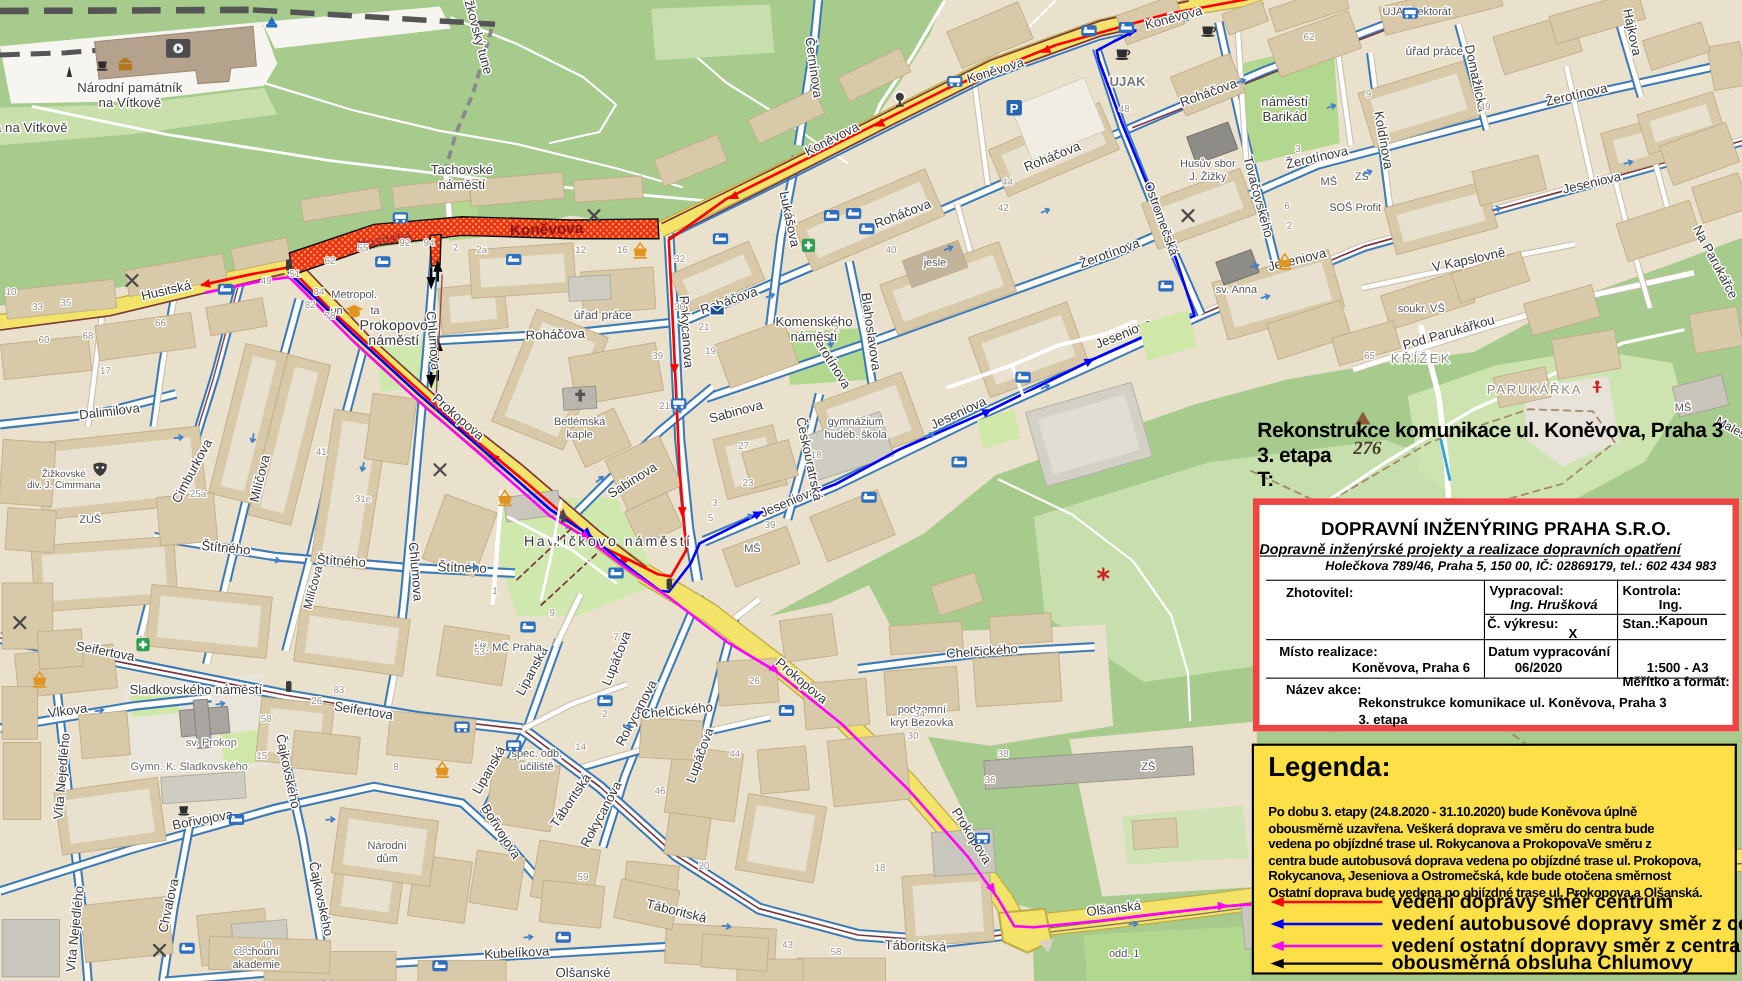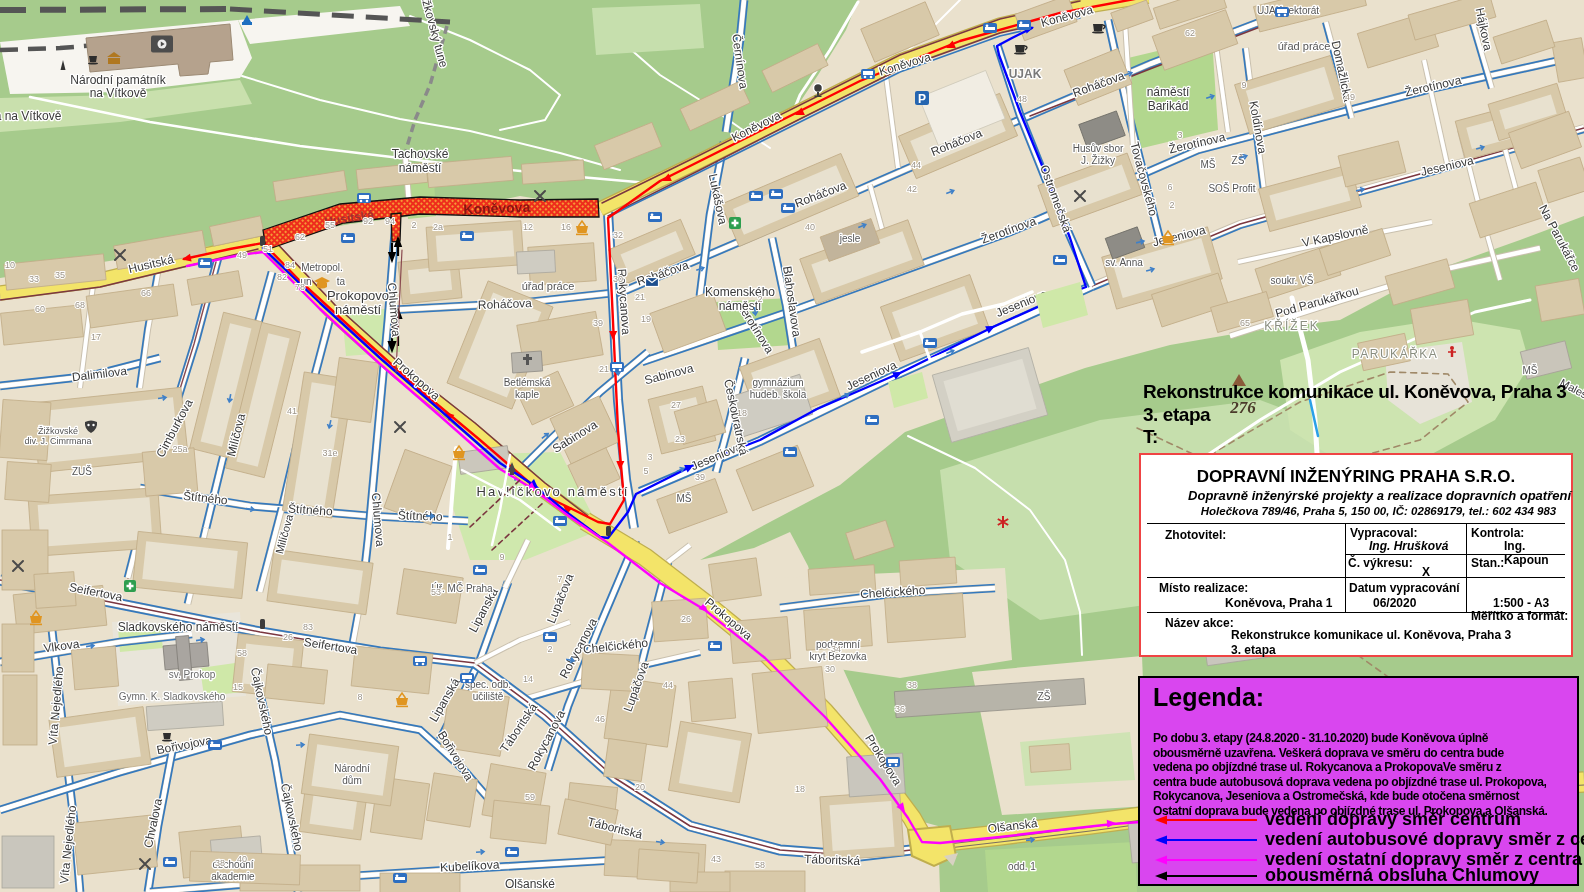--- a/index.html
+++ b/index.html
@@ -1,21 +1,21 @@
 <!DOCTYPE html>
 <html><head><meta charset="utf-8"><title>map</title><style>
 
 html,body{margin:0;padding:0;}
 #wrap{position:relative;width:1584px;height:892px;overflow:hidden;background:#ece5d6;font-family:"Liberation Sans",sans-serif;}
 #titletext{position:absolute;left:1143px;top:381px;font-size:19px;font-weight:bold;color:#000;line-height:22.5px;white-space:nowrap;letter-spacing:-0.45px;}
-#tblock{position:absolute;left:1139px;top:453px;width:430px;height:200px;background:#fff;border:2px solid #ef4444;}
+#tblock{position:absolute;left:1139px;top:453px;width:430px;height:200px;background:#fff;border:6px solid #ef4444;}
 #tblock .c{position:absolute;font-size:12px;font-weight:bold;color:#000;}
 #tblock .hl{position:absolute;left:6px;right:6px;height:0;border-top:1.5px solid #000;}
 #tblock .vl{position:absolute;width:0;border-left:1.5px solid #000;}
-#legend{position:absolute;left:1138px;top:676px;width:437px;height:206px;background:#d946ef;border:2px solid #000;}
+#legend{position:absolute;left:1138px;top:676px;width:437px;height:206px;background:#fde047;border:2px solid #000;}
 #legend h1{margin:5px 0 0 13px;font-size:25px;color:#000;}
 #legend p{margin:19px 0 0 13px;font-size:12px;font-weight:bold;line-height:14.5px;color:#000;white-space:nowrap;letter-spacing:-0.4px;}
 .lrow{position:absolute;left:13px;font-size:18px;font-weight:bold;color:#000;white-space:nowrap;}
 .lrow svg{vertical-align:middle;}
 .lrow span{margin-left:8px;}
 
 </style></head><body>
 <div id="wrap">
 <svg xmlns="http://www.w3.org/2000/svg" width="1584" height="892" viewBox="0 0 1584 892" style="position:absolute;left:0;top:0">
 <defs>
@@ -1815,41 +1815,41 @@
         <path d="M-5 -5 L5 5 M5 -5 L-5 5"></path>
       </g>
 </svg>
 
 <div id="titletext">Rekonstrukce komunikace ul. Koněvova, Praha 3<br>3. etapa<br>T:</div>
 
 <div id="tblock">
 
 <div class="c" style="left:0;right:0;top:12px;text-align:center;font-size:17px;">DOPRAVNÍ INŽENÝRING PRAHA S.R.O.</div>
 
-<div class="c" style="left:0;right:0;top:33px;text-align:right;font-size:13px;font-style:italic;">Dopravně inženýrské projekty a realizace dopravních opatření</div>
+<div class="c" style="left:0;right:0;top:33px;text-align:left;font-size:13px;font-style:italic;text-decoration:underline;">Dopravně inženýrské projekty a realizace dopravních opatření</div>
 
 <div class="c" style="left:0;right:0;top:50px;text-align:center;font-size:11.5px;font-style:italic;padding-left:45px;">Holečkova 789/46, Praha 5, 150 00, IČ: 02869179, tel.: 602 434 983</div>
 
 <div class="hl" style="top:68px;"></div>
 <div class="hl" style="top:122px;"></div>
 <div class="hl" style="top:157px;"></div>
 <div class="hl" style="top:99px;left:204px;"></div>
 <div class="vl" style="left:204px;top:68px;height:89px;"></div>
 <div class="vl" style="left:325px;top:68px;height:89px;"></div>
 
 <div class="c" style="left:24px;top:73px;">Zhotovitel:</div>
 <div class="c" style="left:209px;top:71px;">Vypracoval:</div>
 <div class="c" style="left:228px;top:84px;font-style:italic;">Ing. Hrušková</div>
 <div class="c" style="left:330px;top:71px;">Kontrola:</div>
 <div class="c" style="left:343px;top:84px;margin-left:20px;">Ing. Kapoun</div>
 <div class="c" style="left:207px;top:101px;">Č. výkresu:</div>
 <div class="c" style="left:281px;top:110px;">X</div>
 <div class="c" style="left:330px;top:101px;">Stan.:</div>
 <div class="c" style="left:18px;top:126px;">Místo realizace:</div>
-<div class="c" style="left:84px;top:141px;">Koněvova, Praha 1</div>
+<div class="c" style="left:84px;top:141px;">Koněvova, Praha 6</div>
 <div class="c" style="left:208px;top:126px;">Datum vypracování</div>
 <div class="c" style="left:232px;top:141px;">06/2020</div>
 <div class="c" style="left:330px;top:126px;margin-top:28px;">Měřítko a formát:</div>
 <div class="c" style="left:352px;top:141px;">1:500 - A3</div>
 <div class="c" style="left:24px;top:161px;">Název akce:</div>
 <div class="c" style="left:90px;top:173px;">Rekonstrukce komunikace ul. Koněvova, Praha 3</div>
 <div class="c" style="left:90px;top:188px;">3. etapa</div>
 </div>
 
 <div id="legend">

